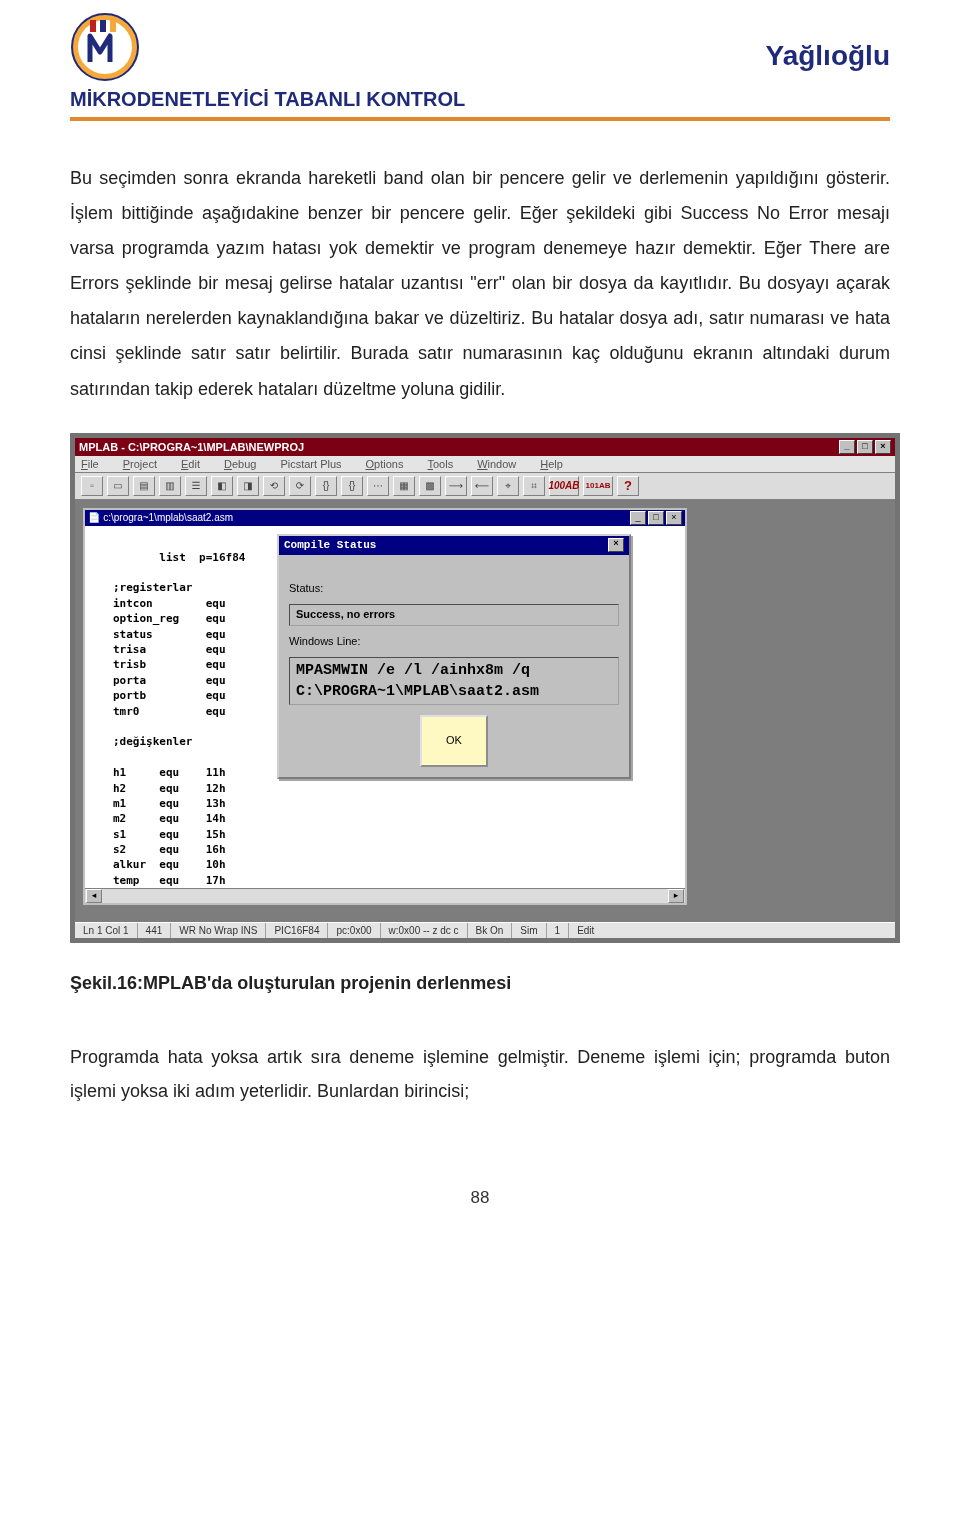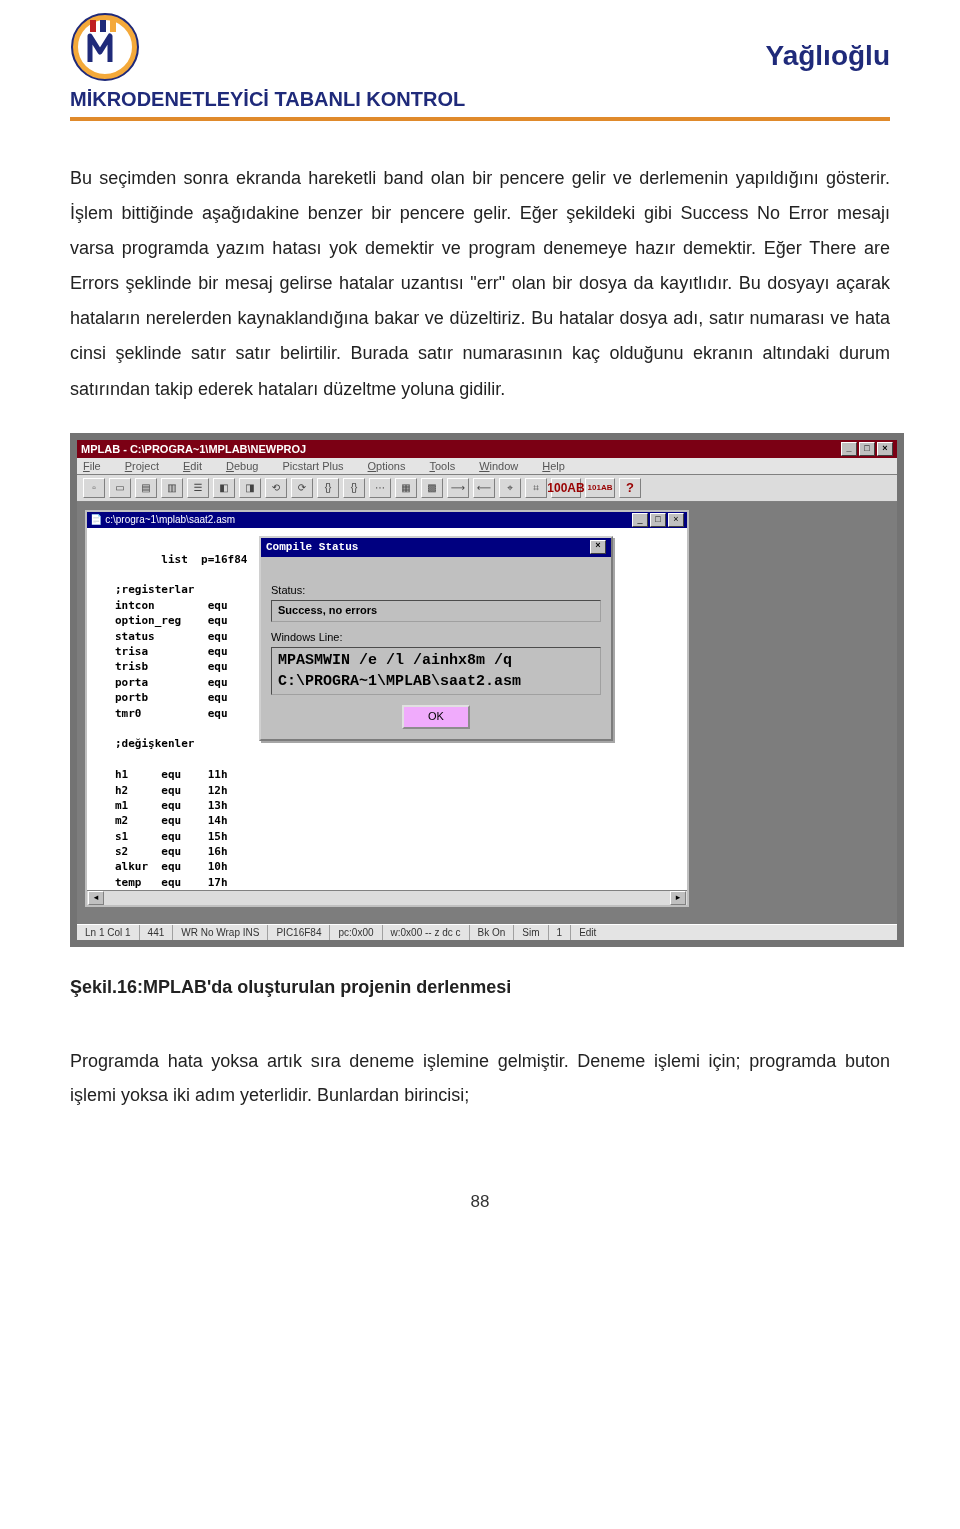--- a/index.html
+++ b/index.html
@@ -70,21 +70,21 @@
   }
   .page-num {
     text-align: center;
     font-size: 17px;
     margin-top: 80px;
     color: #333;
   }
   
   .mplab {
     width: 820px;
-    border: 7px solid #737373;
+    border: 5px solid #737373;
     background: #c0c0c0;
     font-family: "Tahoma","MS Sans Serif",Arial,sans-serif;
     font-size: 11px;
     color: #000;
     margin: 0 auto;
   }
   .mplab-title {
     background: #7b0014;
     color: #fff;
     display: flex;
@@ -151,52 +151,52 @@
     font-family: "Courier New", monospace;
     font-size: 11px;
     line-height: 1.4;
     padding: 8px 10px 24px 12px;
     height: 330px;
     overflow:hidden;
   }
   .code-area pre { margin:16px; white-space:pre; font-weight:bold; }
   .compile-dlg {
     position:absolute;
-    left: 172px; top: 8px;
+    left: 192px; top: 8px;
     width: 350px;
     background:#c0c0c0;
     border:2px outset #d0d0d0;
     box-shadow: 2px 2px 0 rgba(0,0,0,.35);
   }
   .compile-title {
     background:#000080; color:#fff; font-weight:bold;
     padding:2px 5px; font-size:11px;
     display:flex; justify-content:space-between; align-items:center;
   }
   .compile-body {
     padding: 6px 10px 10px 10px;
     font-family: "MS Sans Serif", Arial, sans-serif;
     font-size: 11px;
   }
   .compile-body .lbl { margin-top:20px; font-size:11px; }
   .compile-body .field {
     border:1px inset #a0a0a0; background:#c0c0c0;
-    padding:2px 6px; margin-top:2px; font-size:11px; font-weight:bold;
+    padding:2px 6px; margin-top:8px; font-size:11px; font-weight:bold;
     font-family: "MS Sans Serif", Arial, sans-serif;
   }
   .compile-body .cmd {
     font-family: "Courier New", monospace; font-size:15px; font-weight:bold;
     white-space:pre-line;
   }
   .okrow { text-align:center; margin-top:10px; }
   .okbtn {
     display:inline-block;
-    padding: 2px 24px;
+    padding: 16px 24px;
     border: 2px outset #e0e0e0;
-    background:#f0abfc;
+    background:#fef9c3;
     font-size:11px;
   }
   .h-scroll {
     height:14px;
     background:#dcdcdc;
     border-top:1px solid #808080;
     display:flex; align-items:center; justify-content:space-between;
     padding:0 1px;
   }
   .sarrow {
@@ -274,21 +274,21 @@
       <span class="tbtn">⟳</span>
       <span class="tbtn">{}</span>
       <span class="tbtn">{}</span>
       <span class="tbtn">⋯</span>
       <span class="tbtn">▦</span>
       <span class="tbtn">▩</span>
       <span class="tbtn">⟶</span>
       <span class="tbtn">⟵</span>
       <span class="tbtn">⌖</span>
       <span class="tbtn">⌗</span>
-      <span class="tbtn red" style="width:28px;font-size:12px;">100AB</span>
+      <span class="tbtn red" style="width:28px;font-size:10px;font-style:italic;">100AB</span>
       <span class="tbtn red" style="width:28px;font-size:8px;">101AB</span>
       <span class="tbtn red" style="font-size:13px;">?</span>
     </div>
 
     <div class="mplab-work">
       <div class="inner-win">
         <div class="inner-title">
           <span>📄 <span>c:\progra~1\mplab\saat2.asm</span></span>
           <span class="winbtns2">
             <span class="winbtn">_</span>

